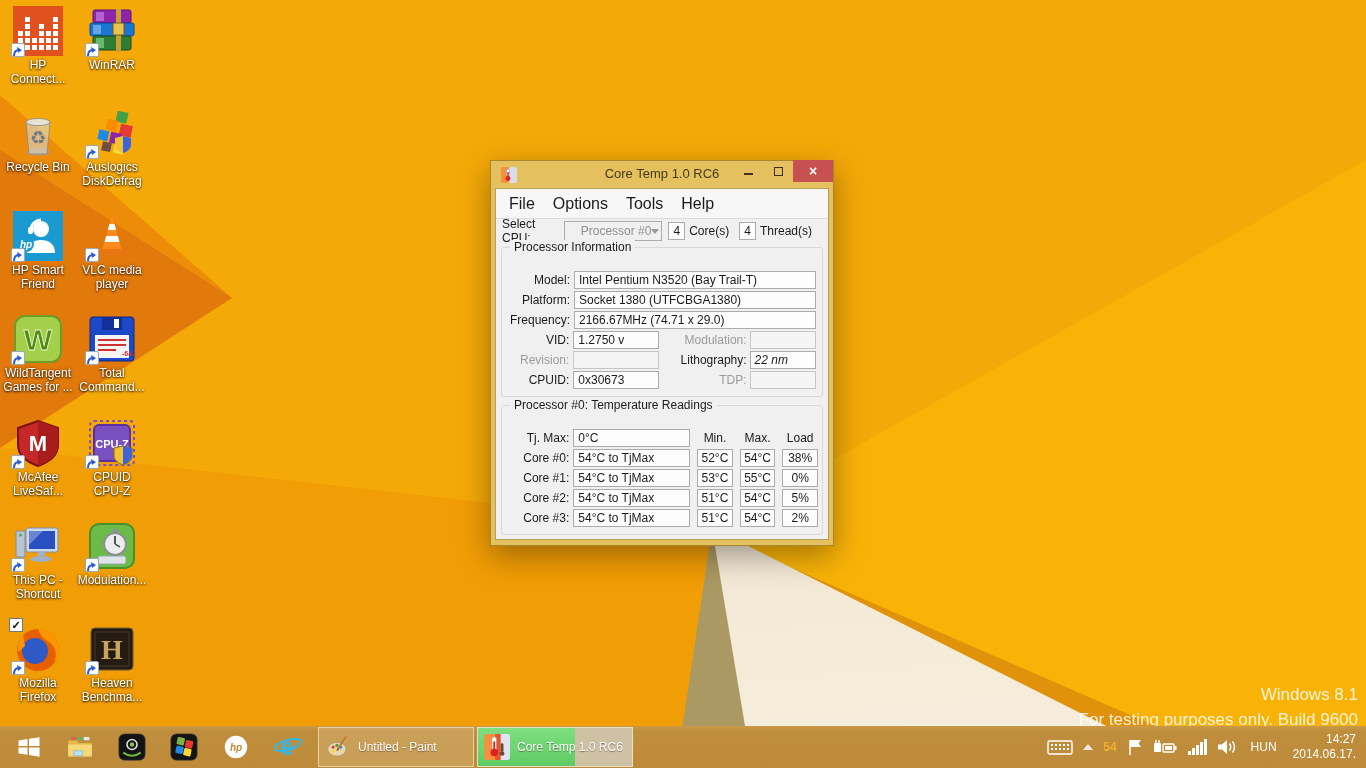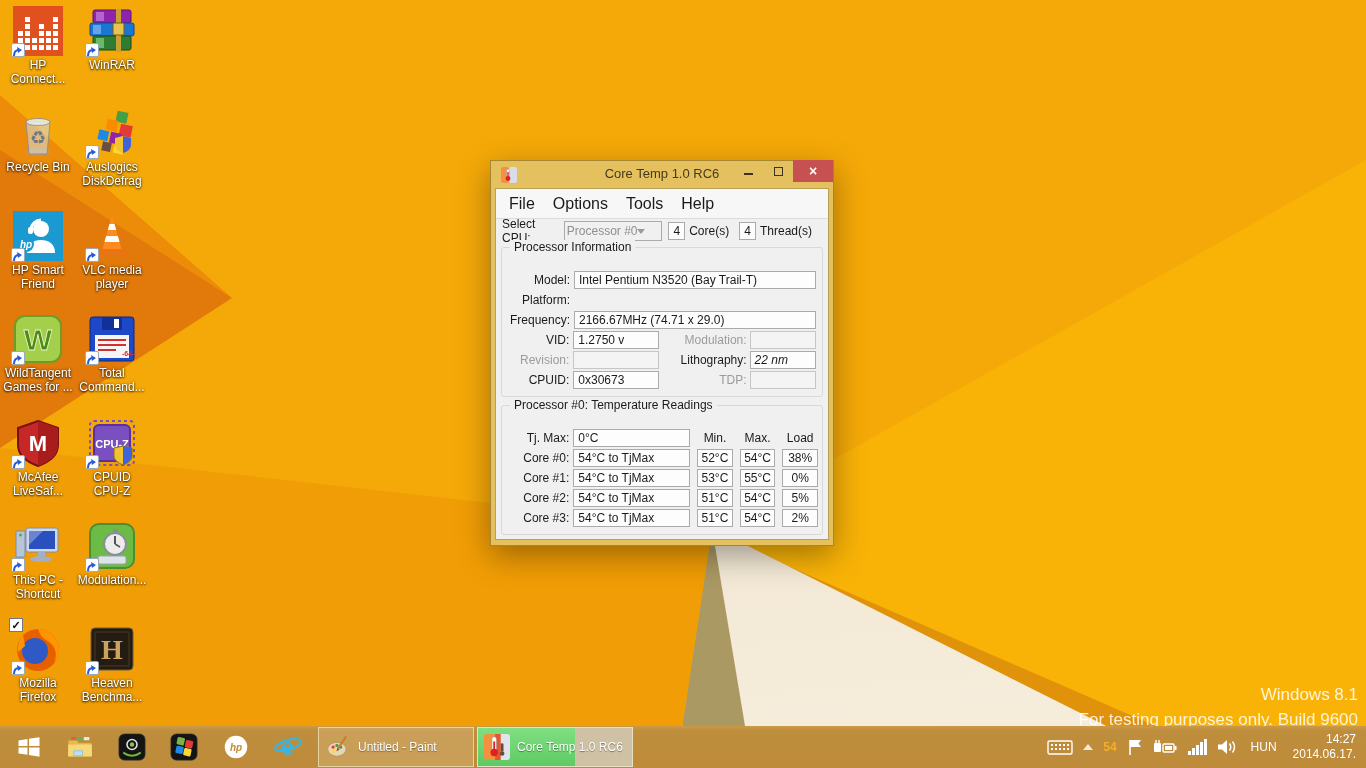--- a/index.html
+++ b/index.html
@@ -54,21 +54,21 @@
   .row { display:flex; align-items:center; height:20px; }
   .lbl-r { width:68px; text-align:right; padding-right:4px; font-size:12px; color:#1a1a1a; }
   .lbl-r.dis, .lbl2.dis { color:#9b9b9b; }
   .bx { height:18px; background:#fdfdfd; border:1px solid #ababab; font-size:12px;
     color:#1a1a1a; display:flex; align-items:center; padding:0 4px; }
   .bx.dis { background:#f4f4f4; border-color:#c6c6c6; }
   .selrow { padding:6px 6px 2px; }
   .selrow .sel-label { font-size:12px; color:#1a1a1a; width:64px; }
   .dropdown { width:102px; height:20px; background:#f0f0f0; border:1px solid #ababab;
     color:#8f8f8f; font-size:12px; display:flex; align-items:center; padding:0 2px;
-    justify-content:flex-start; margin-right:6px; }
+    justify-content:flex-end; margin-right:6px; }
   .caret { width:0; height:0; border-left:4px solid transparent; border-right:4px solid transparent;
     border-top:5px solid #9a9a9a; }
   .cntbox { width:17px; justify-content:center; margin-right:4px; }
   .cntlbl { font-size:12px; color:#1a1a1a; margin-right:10px; }
   .group { position:relative; border:1px solid #d9d9d9; border-radius:3px;
     margin:8px 5px 4px; padding:22px 4px 6px; }
   .gtitle { position:absolute; top:-8px; left:8px; background:#f0f0f0; padding:0 4px;
     font-size:12px; color:#1a1a1a; }
   .bx-wide { flex:1; margin-right:2px; }
   .bx-s { width:86px; }
@@ -442,20 +442,21 @@
     </div>
 
     <div class="group">
       <span class="gtitle">Processor Information</span>
       <div class="row">
           <span class="lbl-r">Model:</span>
           <div class="bx bx-wide">Intel Pentium  N3520  (Bay Trail-T)</div>
         </div>
       <div class="row">
           <span class="lbl-r">Platform:</span>
+          <div class="bx bx-wide">Socket 1380 (UTFCBGA1380)</div>
         </div>
       <div class="row">
           <span class="lbl-r">Frequency:</span>
           <div class="bx bx-wide">2166.67MHz (74.71 x 29.0)</div>
         </div>
       <div class="row">
         <span class="lbl-r">VID:</span>
         <div class="bx bx-s">1.2750 v</div>
         <span class="lbl2 dis">Modulation:</span>
         <div class="bx bx-xs dis"></div>

